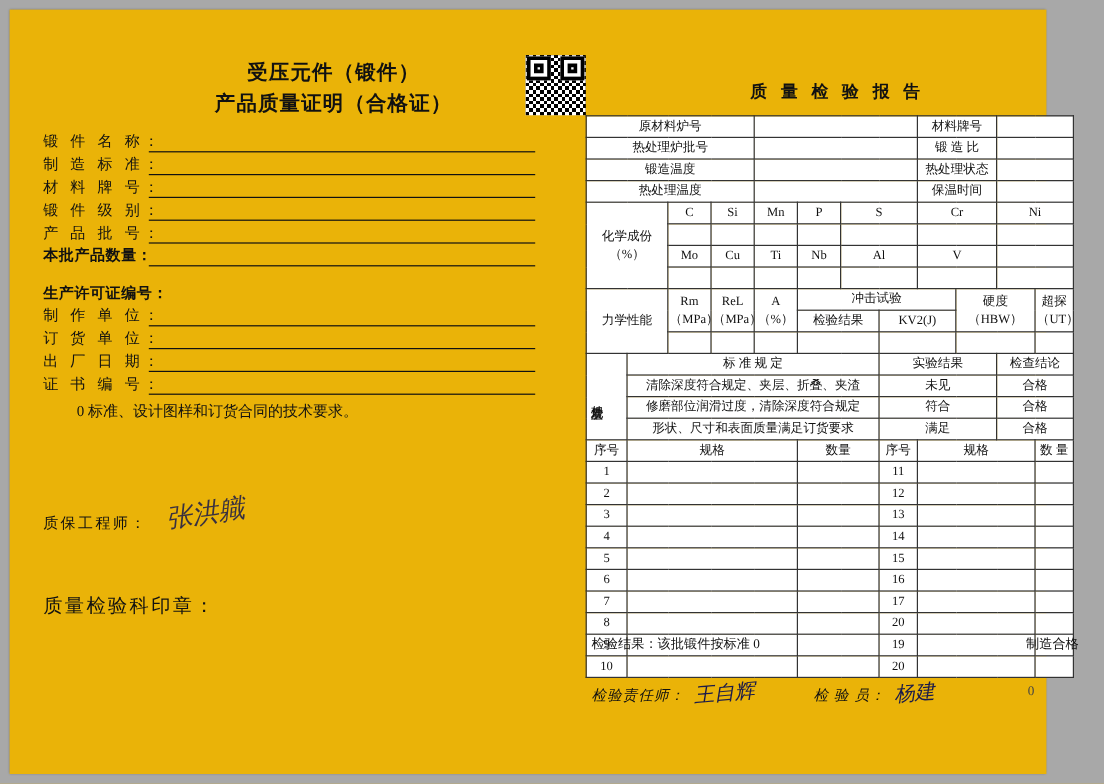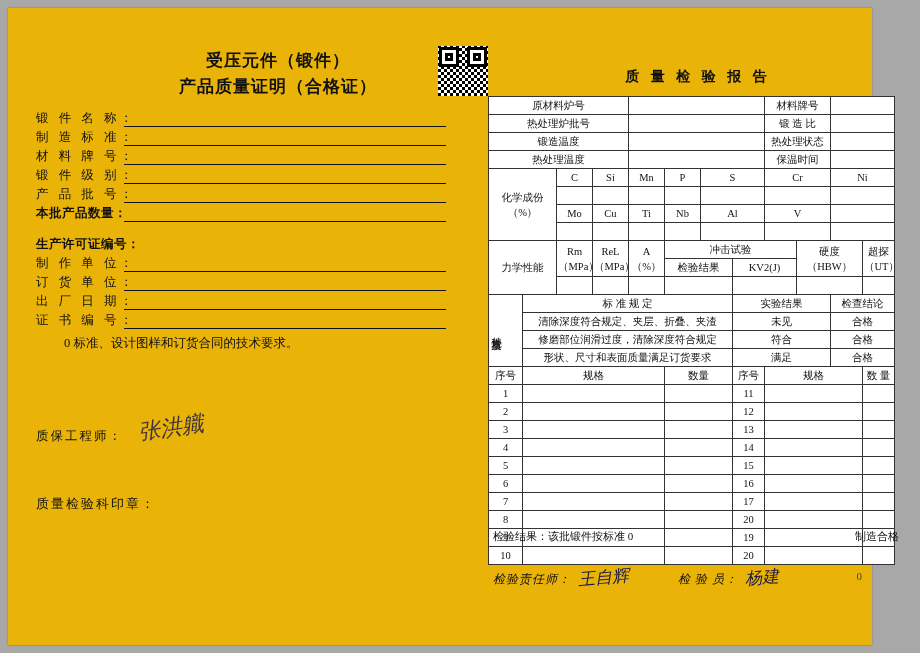--- a/index.html
+++ b/index.html
@@ -126,21 +126,21 @@
     font-size: 22px;
     font-style: italic;
     color: #1a1a4a;
     transform: rotate(-8deg);
     opacity: 0.85;
   }
   .stamp-row {
     position: absolute;
     left: 28px;
     top: 487px;
-    font-size: 13px;
+    font-size: 16px;
     letter-spacing: 2px;
     color: #111;
   }
 
   
   .rtable {
     position: absolute;
     left: 480px;
     top: 88px;
     width: 406px;

